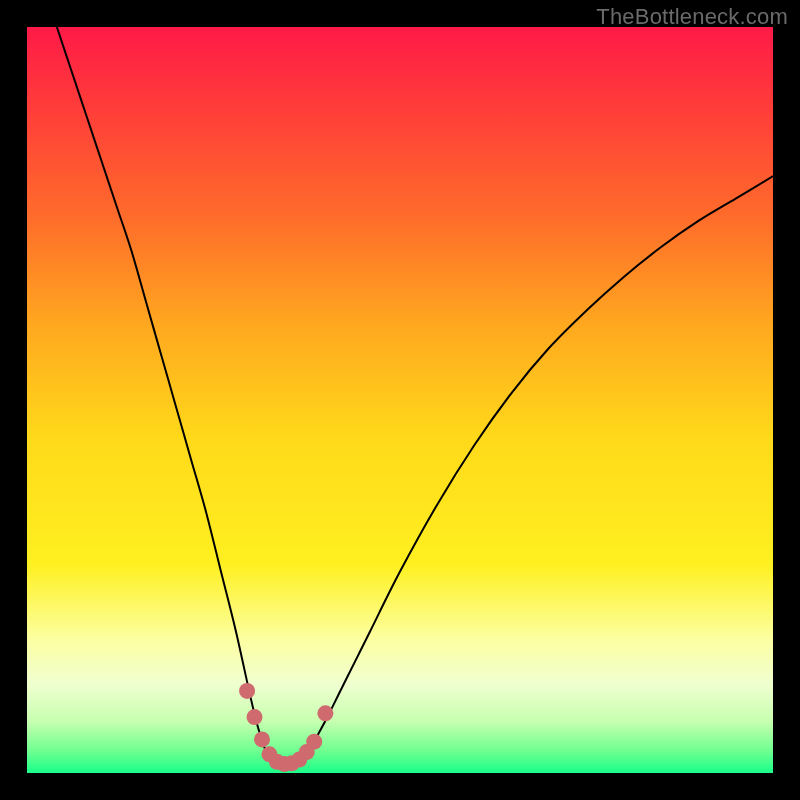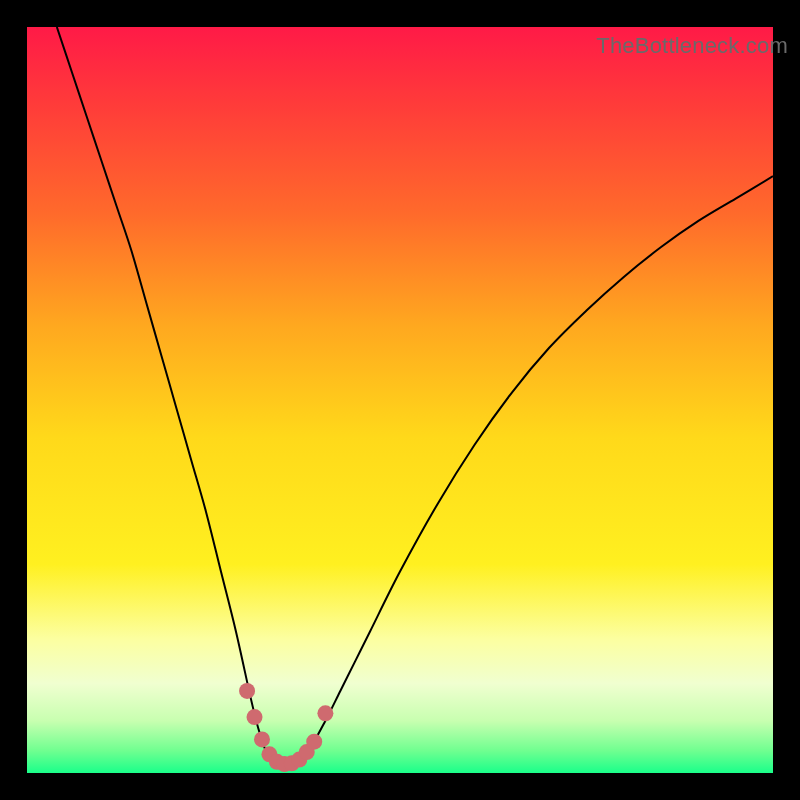--- a/index.html
+++ b/index.html
@@ -28,21 +28,20 @@
   }
   .watermark {
     position: absolute;
     top: 4px;
     right: 12px;
     font-size: 22px;
     font-weight: 400;
     color: #6a6a6a;
     letter-spacing: 0.2px;
     z-index: 10;
-    margin-top: 29px;
   }
   svg.curve-layer {
     position: absolute;
     left: 0;
     top: 0;
     width: 100%;
     height: 100%;
     z-index: 5;
   }
 </style>

